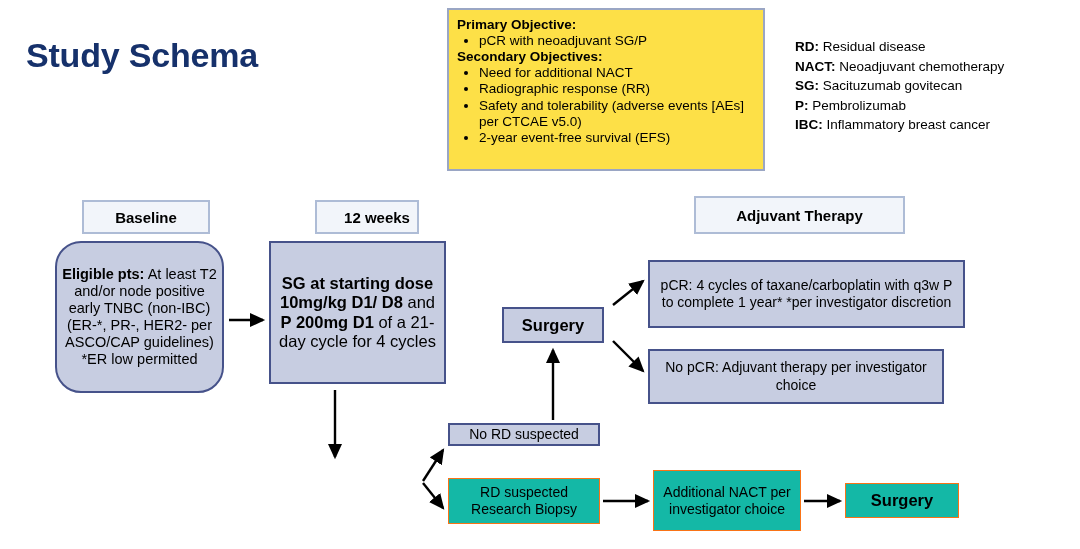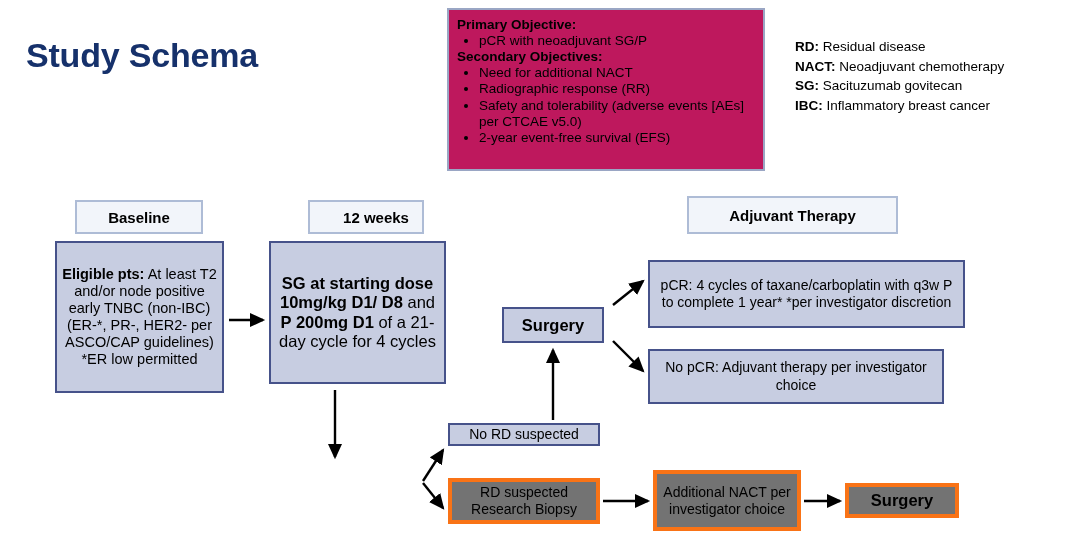--- a/index.html
+++ b/index.html
@@ -24,21 +24,21 @@
     font-weight: bold;
     color: #16316b;
     letter-spacing: -0.2px;
     white-space: nowrap;
   }
 
   
   #objectives-panel {
     left: 447px; top: 8px;
     width: 318px; height: 163px;
-    background: #be185d;
+    background: #fde047;
     border: 2px solid #9aa6c4;
     padding: 7px 8px 0 8px;
   }
   .obj-head {
     font-size: 13.5px;
     font-weight: bold;
     color: #000;
     line-height: 16px;
   }
   .obj-list {
@@ -66,52 +66,53 @@
   .hdr-box {
     background: #f2f5fa;
     border: 2px solid #aebcd6;
     display: flex;
     align-items: center;
     justify-content: center;
     font-weight: bold;
     font-size: 15px;
     color: #000;
     text-align: center;
+    margin-left: 7px;
   }
   .blue-box {
     background: #c7cde1;
     border: 2px solid #46528a;
     display: flex;
     align-items: center;
     justify-content: center;
     text-align: center;
     color: #000;
     line-height: 17px;
   }
   .tan-box {
-    background: #737373;
-    border: 4px solid #f97316;
+    background: #14b8a6;
+    border: 1px solid #f97316;
     display: flex;
     align-items: center;
     justify-content: center;
     text-align: center;
     color: #000;
     line-height: 17px;
   }
 
   
   #baseline-header { left: 75px; top: 200px; width: 128px; height: 34px; }
   #eligible-box {
     left: 55px; top: 241px; width: 169px; height: 152px;
-    font-size: 14.5px; padding: 2px 4px;
+    font-size: 14.5px; padding: 2px 4px; border-radius: 26px;
   }
   #eligible-box .inner { width: 100%; }
   #eligible-box b { font-weight: bold; }
 
-  #weeks-header { left: 308px; top: 200px; width: 116px; height: 34px; padding-left: 20px; }
+  #weeks-header { left: 308px; top: 200px; width: 104px; height: 34px; padding-left: 20px; }
   #treatment-box {
     left: 269px; top: 241px; width: 177px; height: 143px;
     font-size: 16.5px; line-height: 19.5px; padding: 17px 4px;
   }
   #treatment-box b { font-weight: bold; }
 
   #adjuvant-header { left: 687px; top: 196px; width: 211px; height: 38px; }
 
   #surgery-box-1 {
     left: 502px; top: 307px; width: 102px; height: 36px;
@@ -180,20 +181,24 @@
     </div>
     <div class="legend-row">
       <b>NACT:</b>
       <span>Neoadjuvant chemotherapy</span>
     </div>
     <div class="legend-row">
       <b>SG:</b>
       <span>Sacituzumab govitecan</span>
     </div>
     <div class="legend-row">
+      <b>P:</b>
+      <span>Pembrolizumab</span>
+    </div>
+    <div class="legend-row">
       <b>IBC:</b>
       <span>Inflammatory breast cancer</span>
     </div>
   </div>
 
   <div class="abs hdr-box" id="baseline-header">Baseline</div>
   <div class="abs hdr-box" id="weeks-header">12 weeks</div>
   <div class="abs hdr-box" id="adjuvant-header">Adjuvant Therapy</div>
 
   <div class="abs blue-box" id="eligible-box">

